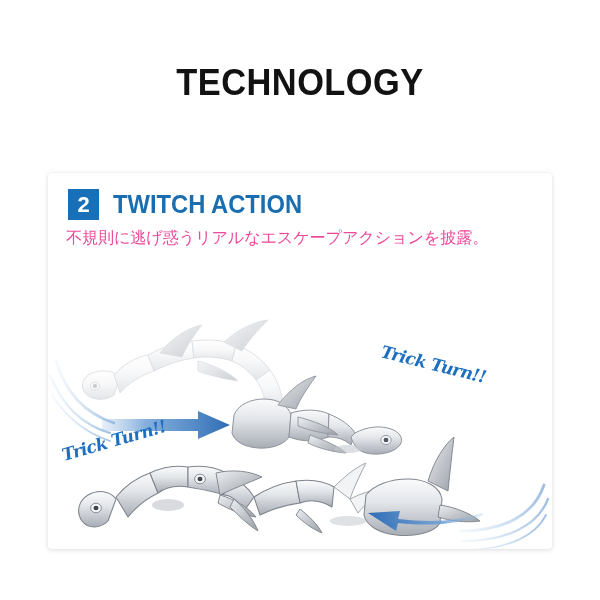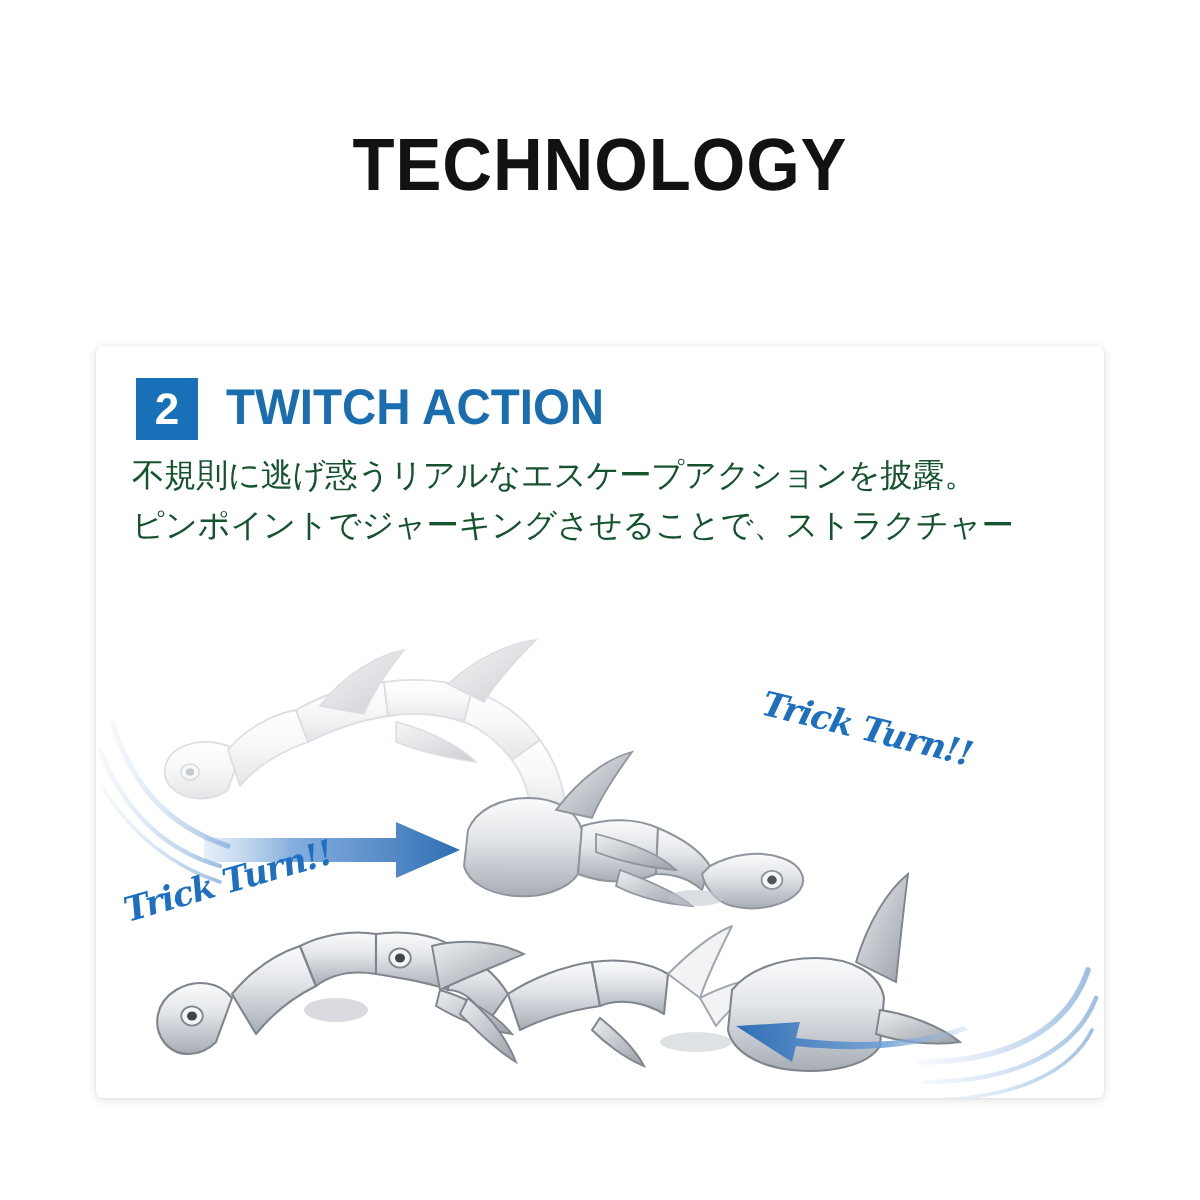--- a/index.html
+++ b/index.html
@@ -87,21 +87,21 @@
 
   
   .body-copy {
     position: absolute;
     left: 18px;
     top: 52px;
     width: 478px;
     font-family: "DejaVu Sans", "Liberation Sans", sans-serif;
     font-size: 16.2px;
     line-height: 25px;
-    color: #14532d;
+    color: #ec4899;
     letter-spacing: -0.2px;
   }
   .body-copy p { margin: 0; white-space: nowrap; }
 
   
   .illustration {
     position: absolute;
     left: 0;
     top: 136px;
     width: 504px;
@@ -127,21 +127,20 @@
 
   <div class="card">
 
     <div class="heading-row">
       <div class="step-badge">2</div>
       <div class="heading-text">TWITCH ACTION</div>
     </div>
 
     <div class="body-copy">
       <p>不規則に逃げ惑うリアルなエスケープアクションを披露。</p>
-      <p>ピンポイントでジャーキングさせることで、ストラクチャー</p>
     </div>
 
     <div class="illustration">
       <svg viewBox="0 0 504 240" xmlns="http://www.w3.org/2000/svg" aria-hidden="true">
         <defs>
           <linearGradient id="gBody" x1="0" y1="0" x2="0" y2="1">
             <stop offset="0%" stop-color="#ffffff"></stop>
             <stop offset="45%" stop-color="#f2f3f5"></stop>
             <stop offset="100%" stop-color="#c9cdd3"></stop>
           </linearGradient>

